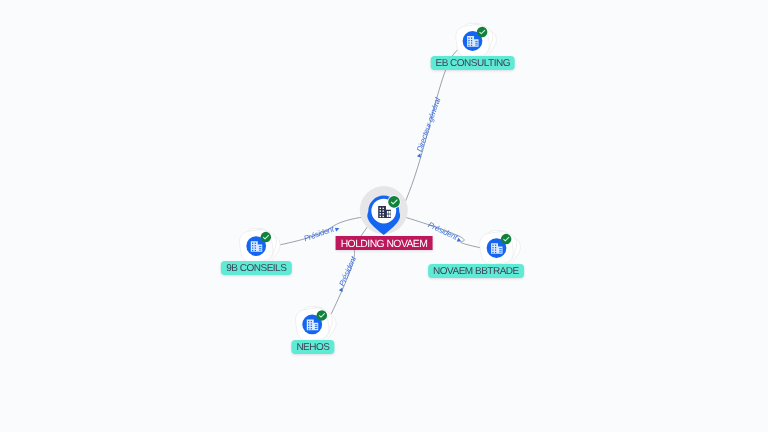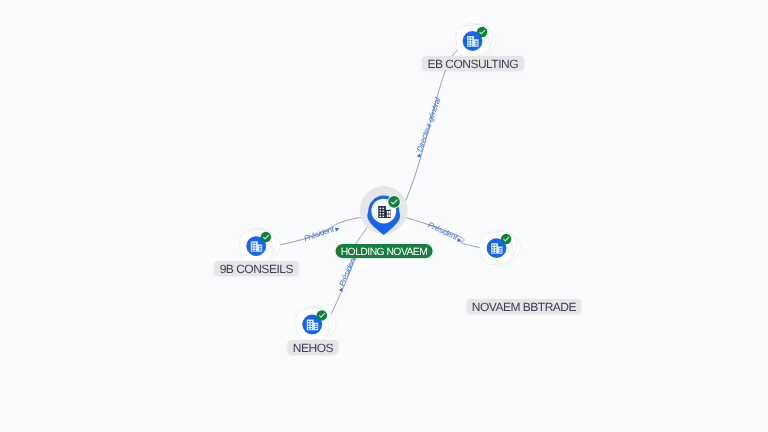--- a/index.html
+++ b/index.html
@@ -12,26 +12,26 @@
              transform:translateZ(0);shape-rendering:geometricPrecision;text-rendering:geometricPrecision;}
   .edge-line{fill:none;stroke:#7a828f;stroke-width:0.75;}
   .edge-label{font-family:"Liberation Sans",sans-serif;font-size:7.8px;fill:#3b6fdd;
               font-style:italic;letter-spacing:-0.2px;}
   .halo{fill:#e6e6e9;}
   .card{fill:#ffffff;stroke:#e6e7ea;stroke-width:0.6;}
   .pin-body{fill:#1565f0;}
   .pin-inner{fill:#fbfdff;}
   .badge{fill:#11803c;}
   .node-label{position:absolute;transform:translate3d(-50%,-50%,0);
-              background:#e5e5e5;color:#3e4258;font-size:12px;
+              background:#5eead4;color:#3e4258;font-size:10px;
               box-shadow:0 1px 2.5px rgba(60,64,80,0.16);
               letter-spacing:-0.50px;border-radius:4px;padding:1.6px 5.2px 1.6px 5.0px;
               white-space:nowrap;line-height:10.8px;padding-top:3.2px;padding-bottom:0px;}
-  .node-label.primary{background:#15803d;color:#ffffff;font-size:10.4px;
-              letter-spacing:-0.56px;padding:3.2px 5.2px 0px 5.0px;border-radius:7px;margin-top:8px;}
+  .node-label.primary{background:#be185d;color:#ffffff;font-size:10.4px;
+              letter-spacing:-0.56px;padding:3.2px 5.2px 0px 5.0px;border-radius:0;}
 </style>
 </head>
 <body>
 
 <div id="stage">
   <svg id="graph" viewBox="0 0 768 432">
     <defs id="svg-defs"></defs>
     <g id="edges-layer">
         <g>
           <path d="M 402.1 208.8 C 429.7 149.4 438.7 60.9 459 49" class="edge-line"></path>
@@ -172,15 +172,15 @@
             <path d="M503.803125 239.38125 L505.303125 240.834375 L508.771875 237.365625" stroke="#c9f2d9" stroke-width="1.0312500000000002" fill="none" stroke-linecap="round" stroke-linejoin="round"></path>
           </g>
         </g>
       </g>
   </svg>
   <div id="labels-layer">
       <div class="node-label primary" style="left: 384.1px; top: 243.4px;">HOLDING NOVAEM</div>
       <div class="node-label" style="left: 472.8px; top: 63.2px;">EB CONSULTING</div>
       <div class="node-label" style="left: 256.4px; top: 268.3px;">9B CONSEILS</div>
       <div class="node-label" style="left: 313px; top: 347.2px;">NEHOS</div>
-      <div class="node-label" style="left: 524px; top: 270.6px; margin-top: 35px;">NOVAEM BBTRADE</div>
+      <div class="node-label" style="left: 476px; top: 270.6px;">NOVAEM BBTRADE</div>
     </div>
 </div>
 
 </body></html>

